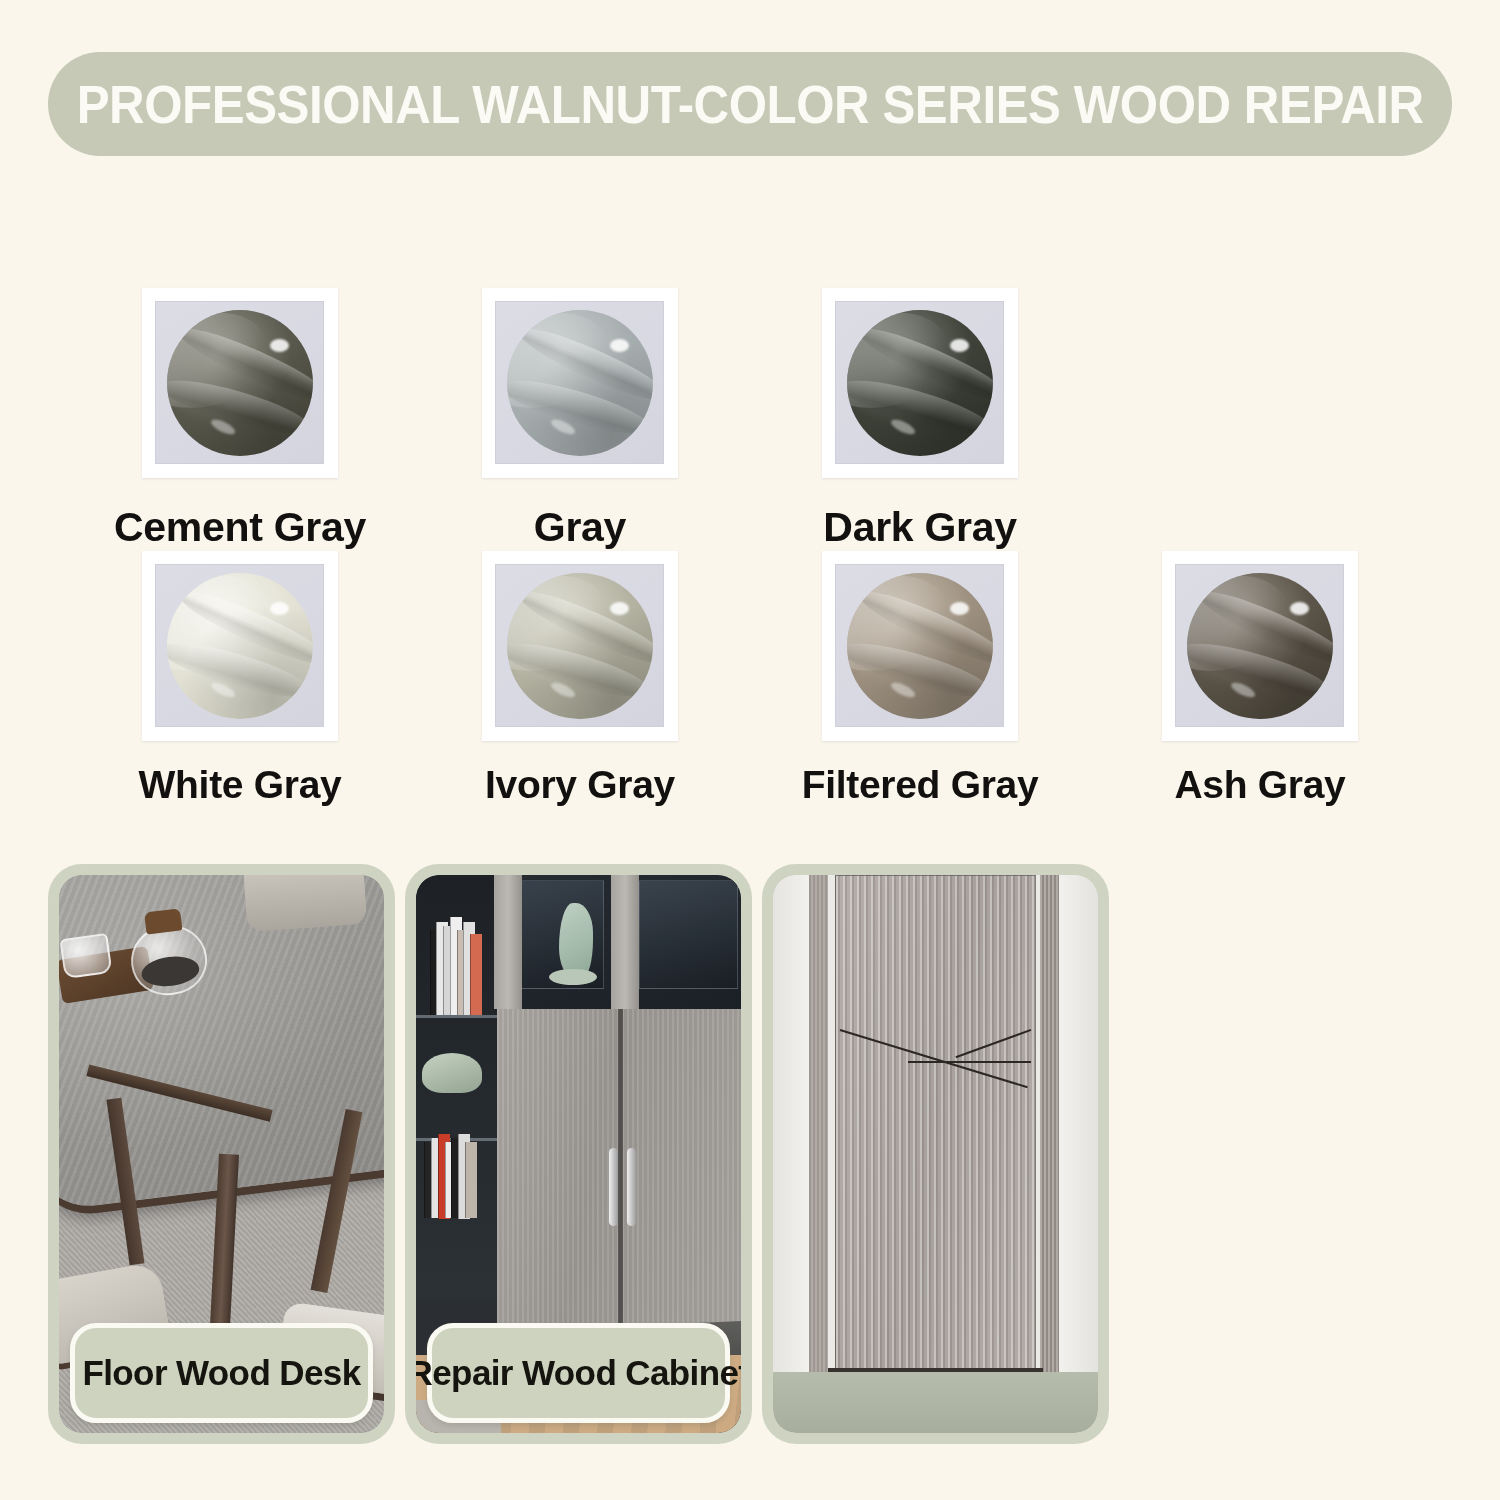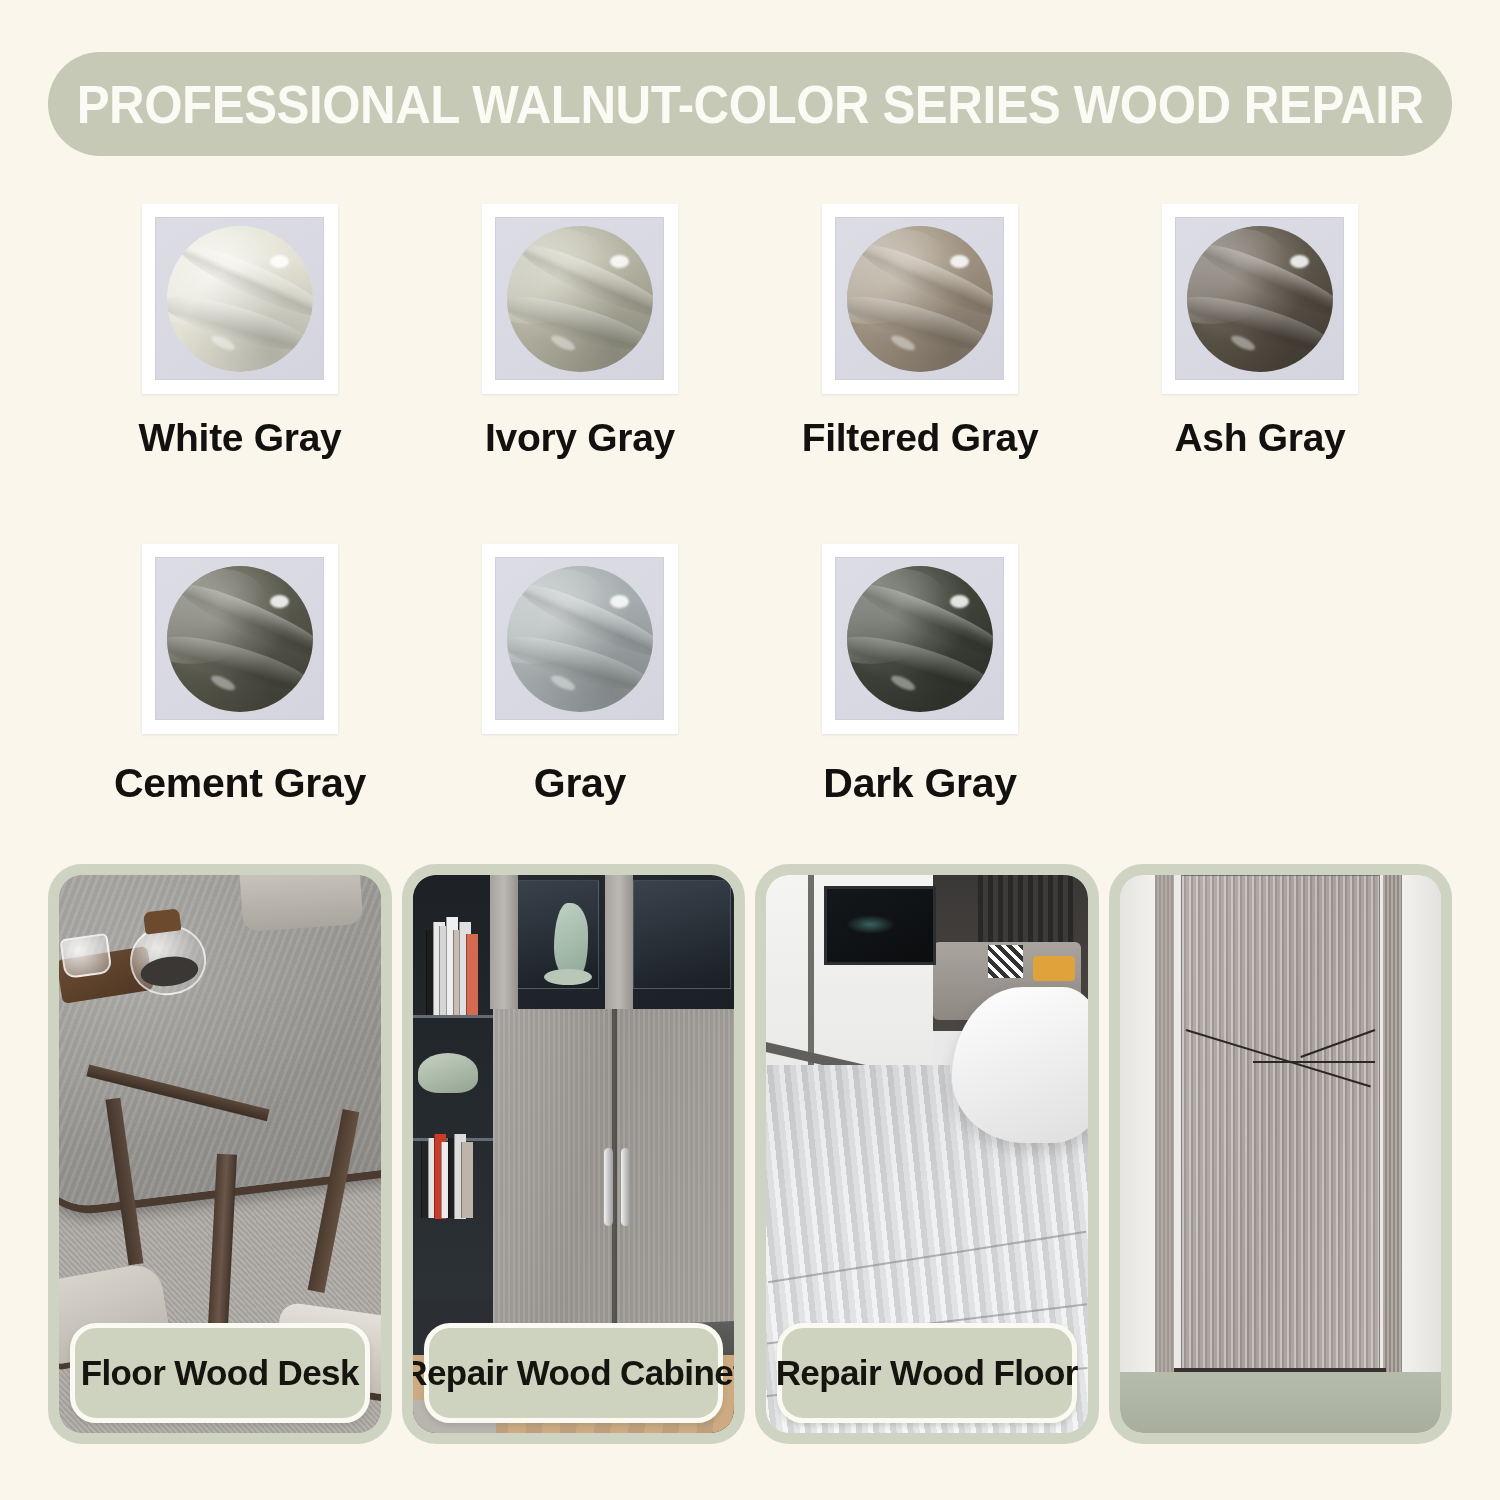--- a/index.html
+++ b/index.html
@@ -520,20 +520,68 @@
 </style>
 </head>
 <body>
 
 <div class="banner">
   <div class="banner-title">PROFESSIONAL WALNUT-COLOR SERIES WOOD REPAIR</div>
 </div>
 
 <div class="swatch-grid">
 
+  <div class="swatch-row row2">
+
+    <div class="swatch-cell">
+      <div class="swatch-card">
+        <div class="swatch-inner">
+          <div class="blob" style="background:radial-gradient(circle at 38% 30%, #6b6b5d 0%, #5a5a4e 48%, #454539 100%);">
+            <div class="shade"></div>
+              <div class="ridge-b"></div>
+              <div class="spec"></div>
+              <div class="spec2"></div>
+          </div>
+        </div>
+      </div>
+      <div class="swatch-label">Cement Gray</div>
+    </div>
+
+    <div class="swatch-cell">
+      <div class="swatch-card">
+        <div class="swatch-inner">
+          <div class="blob" style="background:radial-gradient(circle at 38% 30%, #b5bbbc 0%, #a7aeaf 48%, #99a0a1 100%);">
+            <div class="shade"></div>
+              <div class="ridge-b"></div>
+              <div class="spec"></div>
+              <div class="spec2"></div>
+          </div>
+        </div>
+      </div>
+      <div class="swatch-label">Gray</div>
+    </div>
+
+    <div class="swatch-cell">
+      <div class="swatch-card">
+        <div class="swatch-inner">
+          <div class="blob" style="background:radial-gradient(circle at 38% 30%, #4b5044 0%, #3f4339 48%, #31342c 100%);">
+            <div class="shade"></div>
+              <div class="ridge-b"></div>
+              <div class="spec"></div>
+              <div class="spec2"></div>
+          </div>
+        </div>
+      </div>
+      <div class="swatch-label">Dark Gray</div>
+    </div>
+
+    <div class="swatch-cell"></div>
+
+  </div>
+
   <div class="swatch-row row1">
 
     <div class="swatch-cell">
       <div class="swatch-card">
         <div class="swatch-inner">
           <div class="blob" style="background:radial-gradient(circle at 38% 30%, #f2f1e8 0%, #e6e5d8 45%, #d2d1c2 100%);">
             <div class="shade"></div>
               <div class="ridge-b"></div>
               <div class="spec"></div>
               <div class="spec2"></div>
@@ -577,68 +625,20 @@
           <div class="blob" style="background:radial-gradient(circle at 38% 30%, #6d6557 0%, #5d564a 48%, #474236 100%);">
             <div class="shade"></div>
               <div class="ridge-b"></div>
               <div class="spec"></div>
               <div class="spec2"></div>
           </div>
         </div>
       </div>
       <div class="swatch-label">Ash Gray</div>
     </div>
-
-  </div>
-
-  <div class="swatch-row row2">
-
-    <div class="swatch-cell">
-      <div class="swatch-card">
-        <div class="swatch-inner">
-          <div class="blob" style="background:radial-gradient(circle at 38% 30%, #6b6b5d 0%, #5a5a4e 48%, #454539 100%);">
-            <div class="shade"></div>
-              <div class="ridge-b"></div>
-              <div class="spec"></div>
-              <div class="spec2"></div>
-          </div>
-        </div>
-      </div>
-      <div class="swatch-label">Cement Gray</div>
-    </div>
-
-    <div class="swatch-cell">
-      <div class="swatch-card">
-        <div class="swatch-inner">
-          <div class="blob" style="background:radial-gradient(circle at 38% 30%, #b5bbbc 0%, #a7aeaf 48%, #99a0a1 100%);">
-            <div class="shade"></div>
-              <div class="ridge-b"></div>
-              <div class="spec"></div>
-              <div class="spec2"></div>
-          </div>
-        </div>
-      </div>
-      <div class="swatch-label">Gray</div>
-    </div>
-
-    <div class="swatch-cell">
-      <div class="swatch-card">
-        <div class="swatch-inner">
-          <div class="blob" style="background:radial-gradient(circle at 38% 30%, #4b5044 0%, #3f4339 48%, #31342c 100%);">
-            <div class="shade"></div>
-              <div class="ridge-b"></div>
-              <div class="spec"></div>
-              <div class="spec2"></div>
-          </div>
-        </div>
-      </div>
-      <div class="swatch-label">Dark Gray</div>
-    </div>
-
-    <div class="swatch-cell"></div>
 
   </div>
 </div>
 
 <div class="photo-row">
 
   <div class="photo-card">
     <div class="photo-viewport">
       <div class="ph-desk">
         <div class="tabletop"></div>
@@ -695,44 +695,20 @@
         <div class="plinth"></div>
         <div class="floor"></div>
         <div class="rugbit"></div>
       </div>
     </div>
     <div class="card-pill">
       <span class="card-pill-label">Repair Wood Cabinet</span>
     </div>
   </div>
 
-  <div class="photo-card">
-    <div class="photo-viewport">
-      <div class="ph-flr">
-        <div class="backroom"></div>
-        <div class="curtain"></div>
-        <div class="sofa"></div>
-        <div class="cushion-w"></div>
-        <div class="cushion-y"></div>
-        <div class="wall"></div>
-        <div class="wall-edge"></div>
-        <div class="tv"></div>
-        <div class="skirt"></div>
-        <div class="floor-area">
-          <div class="plank-a"></div>
-            <div class="plank-b"></div>
-            <div class="plank-c"></div>
-        </div>
-        <div class="bed"></div>
-      </div>
-    </div>
-    <div class="card-pill">
-      <span class="card-pill-label">Repair Wood Floor</span>
-    </div>
-  </div>
 
   <div class="photo-card">
     <div class="photo-viewport">
       <div class="ph-door">
         <div class="wall-l"></div>
         <div class="wall-r"></div>
         <div class="jamb-l"></div>
         <div class="jamb-r"></div>
         <div class="slab">
           <div class="groove-diag"></div>

